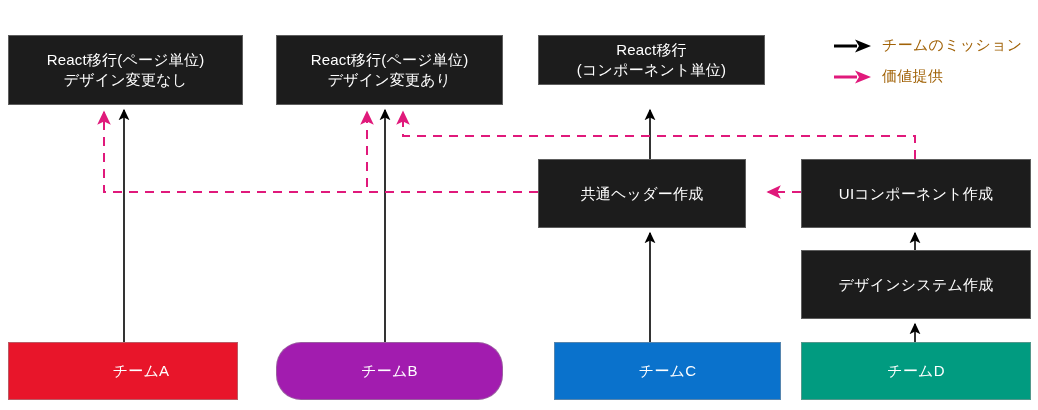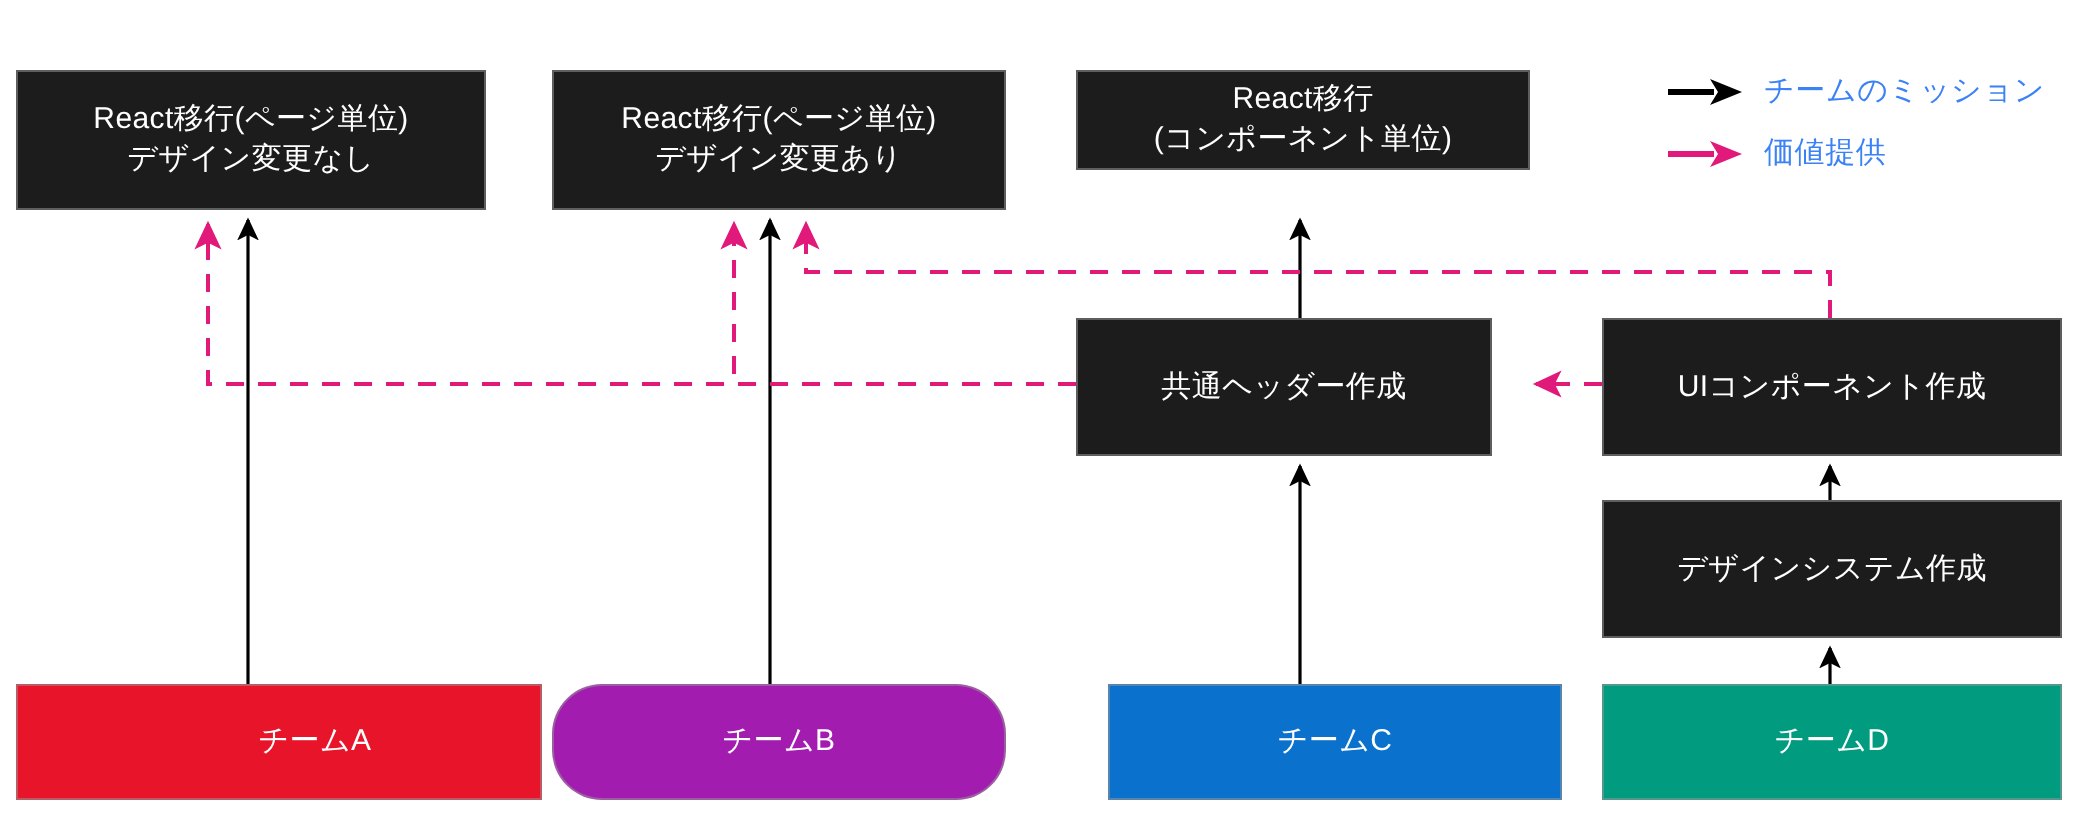--- a/index.html
+++ b/index.html
@@ -46,21 +46,21 @@
     pointer-events: none;
   }
   .legend-row {
     position: absolute;
     display: flex;
     align-items: center;
     gap: 9px;
   }
   .legend-label {
     font-size: 15px;
-    color: #3b82f6;
+    color: #a16207;
     letter-spacing: 0.3px;
     white-space: nowrap;
   }
   .legend-arrow {
     display: block;
   }
 </style>
 </head>
 <body>
 
@@ -94,21 +94,21 @@
   <div id="node-layer">
       <div class="node dark" style="left: 8px; top: 35px; width: 235px; height: 70px;"><span>React移行(ページ単位)
 デザイン変更なし</span></div>
       <div class="node dark" style="left: 276px; top: 35px; width: 227px; height: 70px;"><span>React移行(ページ単位)
 デザイン変更あり</span></div>
       <div class="node dark" style="left: 538px; top: 35px; width: 227px; height: 50px;"><span>React移行
 (コンポーネント単位)</span></div>
       <div class="node dark" style="left: 538px; top: 159px; width: 208px; height: 69px;"><span>共通ヘッダー作成</span></div>
       <div class="node dark" style="left: 801px; top: 159px; width: 230px; height: 69px;"><span>UIコンポーネント作成</span></div>
       <div class="node dark" style="left: 801px; top: 250px; width: 230px; height: 69px;"><span>デザインシステム作成</span></div>
-      <div class="node team" style="left: 8px; top: 342px; width: 263px; height: 58px; background: rgb(232, 21, 42); padding-left: 36px;"><span>チームA</span></div>
+      <div class="node team" style="left: 8px; top: 342px; width: 230px; height: 58px; background: rgb(232, 21, 42); padding-left: 36px;"><span>チームA</span></div>
       <div class="node team" style="left: 276px; top: 342px; width: 227px; height: 58px; background: #a21caf; border-radius: 25px;"><span>チームB</span></div>
       <div class="node team" style="left: 538px; top: 342px; width: 227px; height: 58px; background: rgb(10, 114, 204); margin-left: 16px;"><span>チームC</span></div>
       <div class="node team" style="left: 801px; top: 342px; width: 230px; height: 58px; background: rgb(1, 155, 128);"><span>チームD</span></div>
     </div>
 
   <div id="legend" style="position: absolute; left: 833px; top: 36px;">
       <div class="legend-row" style="position: relative; margin-bottom: 12px;">
         <svg class="legend-arrow" width="40" height="16" viewBox="0 0 40 16">
           <path d="M 1 8 L 24 8" stroke="#000000" stroke-width="3" fill="none"></path>
           <path d="M 22 1.5 L 38 8 L 22 14.5 L 26 8 Z" fill="#000000"></path>

